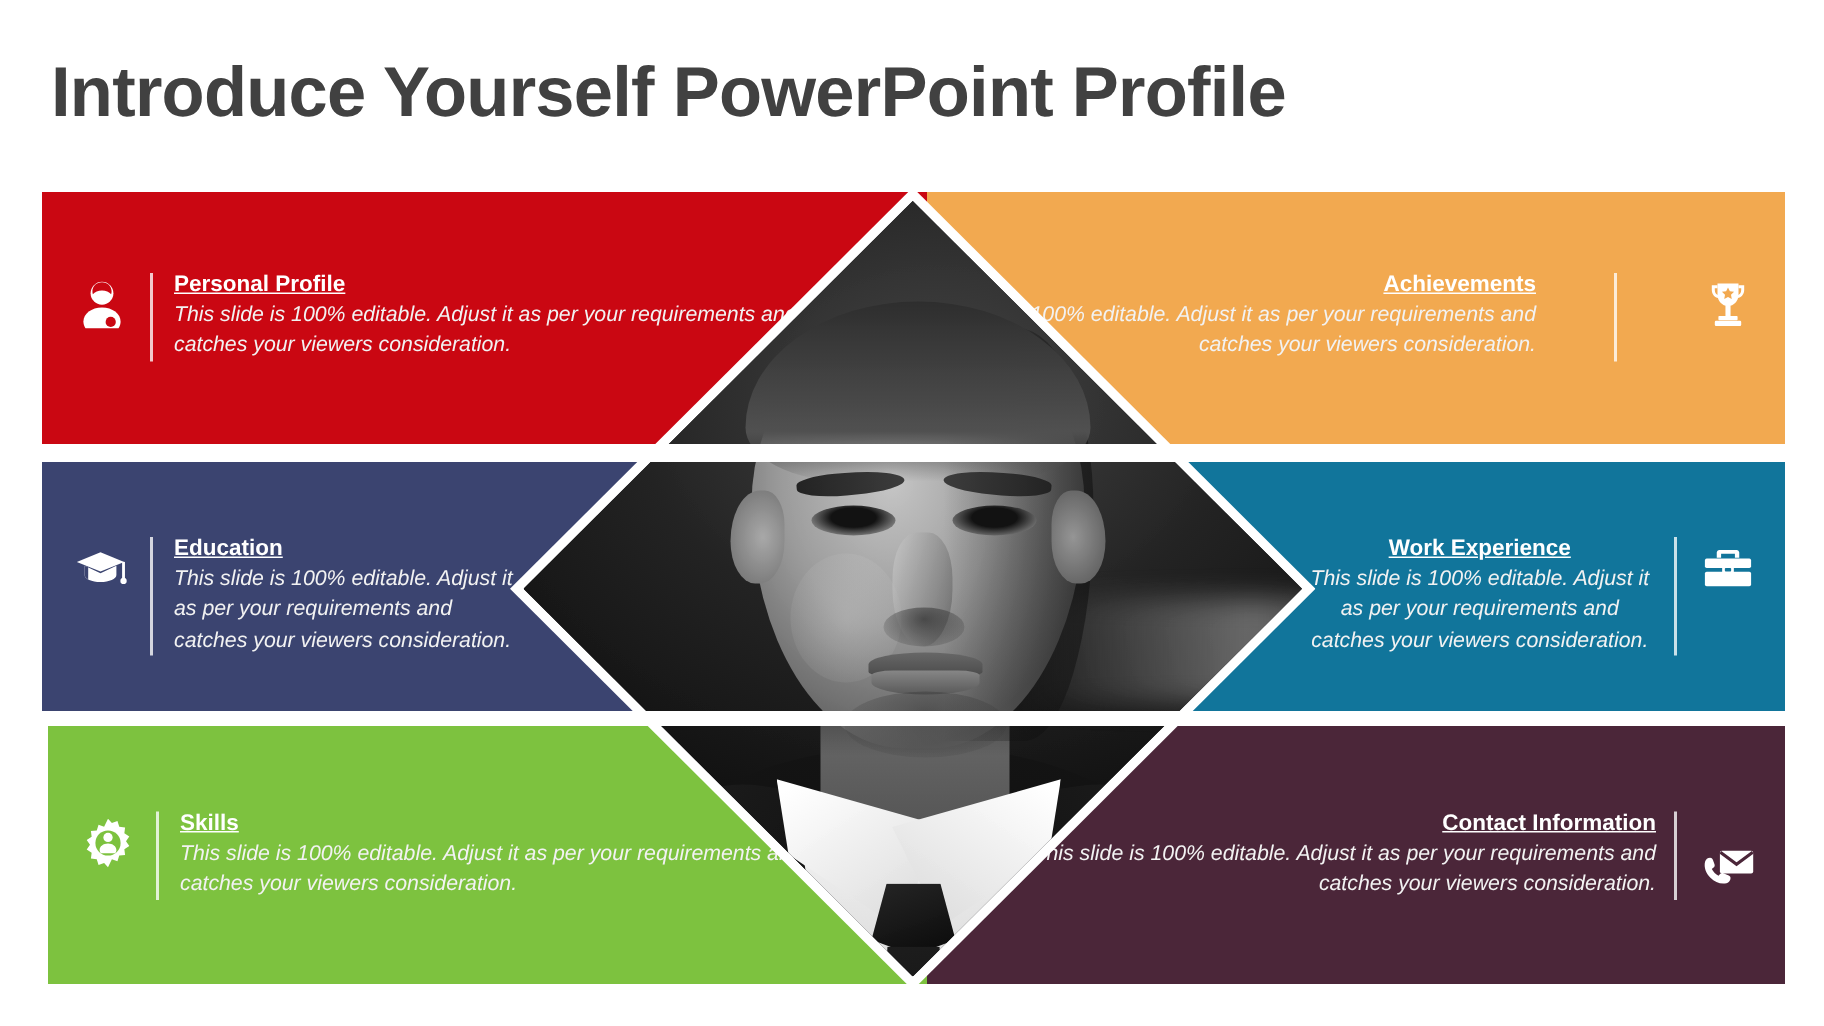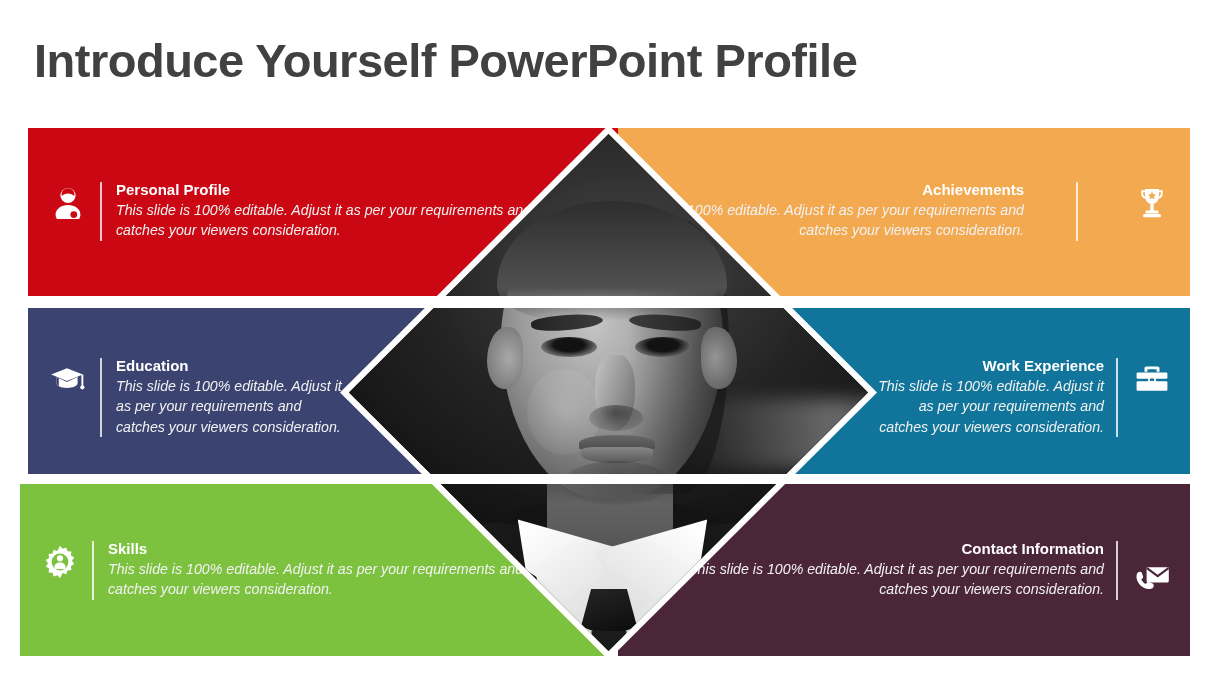--- a/index.html
+++ b/index.html
@@ -64,20 +64,21 @@
 
   .text-box { padding-top: 0px; }
   .panel.right .text-box { text-align: right; }
 
   .panel-heading {
     font-size: 15px;
     font-weight: bold;
     color: #ffffff;
     line-height: 1.28;
     margin: 0 0 1px 0;
+    text-decoration: underline;
   }
   .panel-body {
     font-size: 14.2px;
     font-style: italic;
     color: #f2f2f2;
     line-height: 1.42;
     margin: 0;
   }
 
   
@@ -101,25 +102,25 @@
     background: #3b4470;
   }
   #panel-education .panel-inner { top: 48px; width: 330px; }
   #panel-education .text-box { width: 235px; }
 
   #panel-work-experience {
     left: 618px; top: 308px; width: 572px; height: 166px;
     background: #11759b;
   }
   #panel-work-experience .panel-inner { top: 48px; }
-  #panel-work-experience .text-box { width: 235px; }
+  #panel-work-experience .text-box { width: 235px; text-align: center; }
 
   
   #panel-skills {
-    left: 20px; top: 484px; width: 590px; height: 172px;
+    left: 32px; top: 484px; width: 590px; height: 172px;
     background: #7dc23f;
   }
   #panel-skills .panel-inner { top: 55px; width: 540px; }
   #panel-skills .text-box { width: 420px; }
 
   #panel-contact-information {
     left: 618px; top: 484px; width: 572px; height: 172px;
     background: #4b2639;
   }
   #panel-contact-information .panel-inner { top: 55px; align-items: flex-end; }

